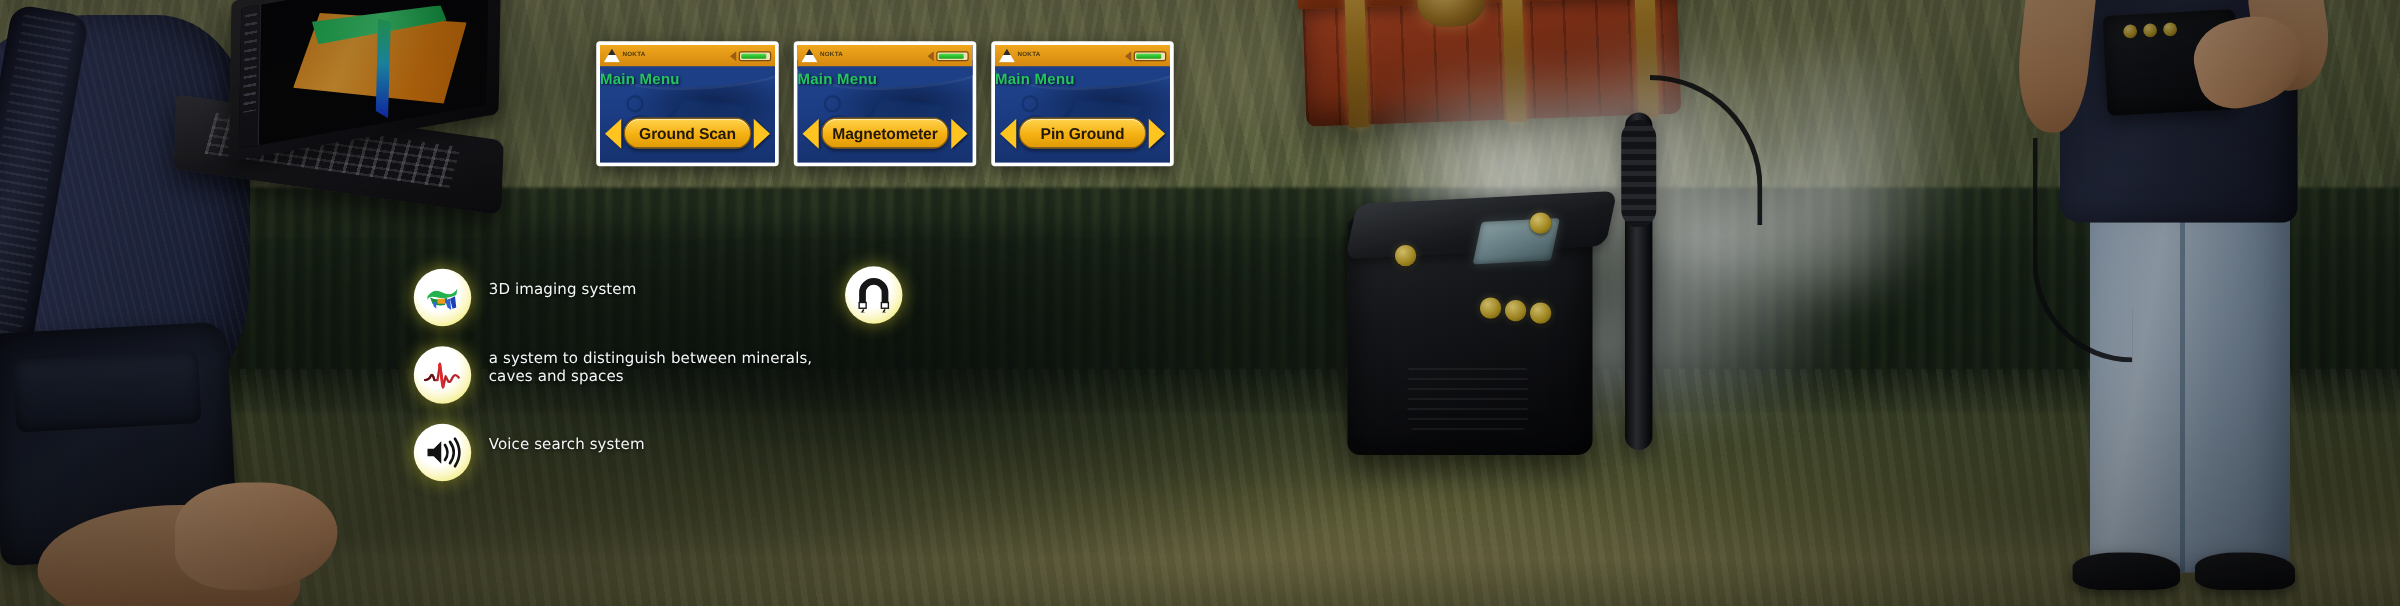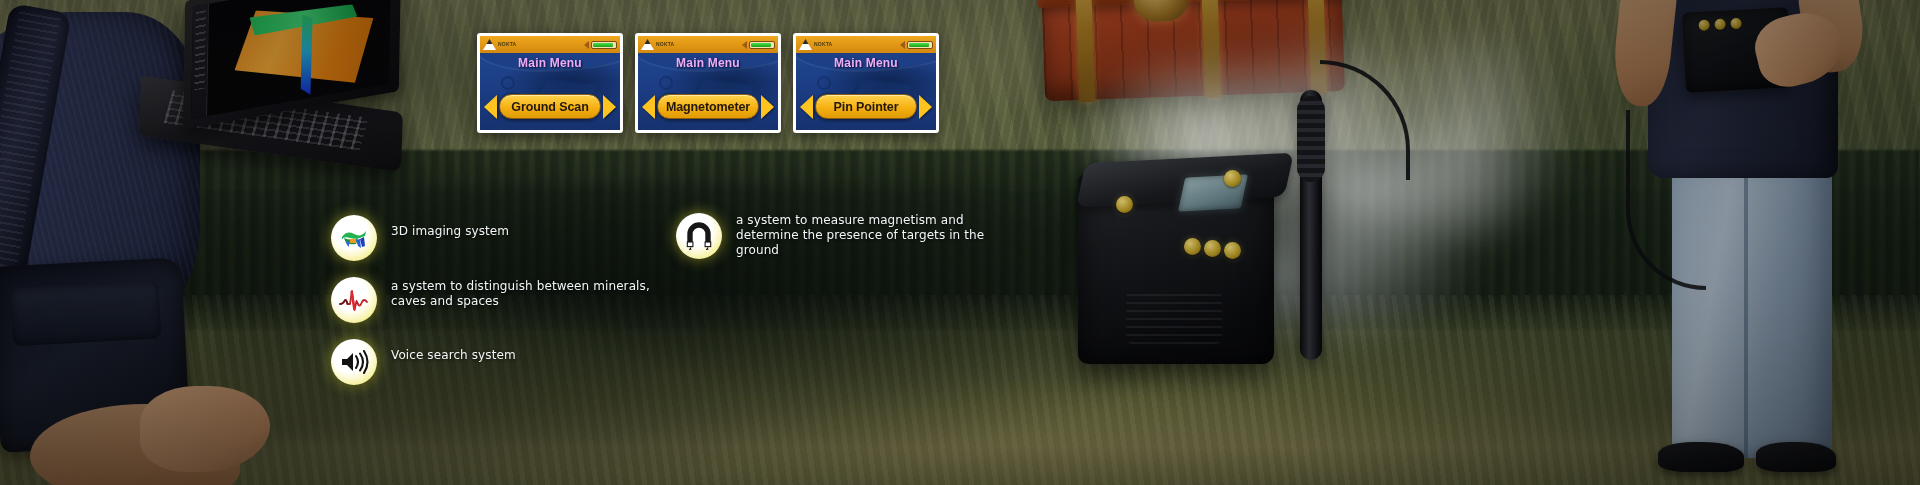--- a/index.html
+++ b/index.html
@@ -371,22 +371,22 @@
     position:absolute; left:0; top:17px; right:0; bottom:0;
     background:
       radial-gradient(ellipse 70% 60% at 65% 40%, rgba(12,30,70,.85), transparent 70%),
       linear-gradient(180deg,#20468f 0%,#1b3c83 50%,#16326f 100%);
   }
   .sc-sketch{
     position:absolute; left:14px; top:18px; width:116px; height:40px;
     opacity:.55;
   }
   .sc-title{
-    position:absolute; top:20px; left:0; width:100%; text-align:center;
-    font-size:12px; font-weight:bold; color:#f0abfc; letter-spacing:.2px;
+    position:absolute; top:20px; left:0; width:100%; 
+    font-size:12px; font-weight:bold; color:#22c55e; letter-spacing:.2px;
     text-shadow:1px 1px 2px rgba(0,0,0,.75);
   }
   .sc-row{
     position:absolute; left:0; right:0; bottom:11px;
     display:flex; align-items:center; justify-content:space-between; padding:0 4px;
   }
   .sc-arrow{
     width:0; height:0; border-style:solid; flex:0 0 auto;
     filter:drop-shadow(1px 1px 1px rgba(0,0,0,.5));
   }
@@ -590,21 +590,21 @@
           <span class="sc-logo-txt">NOKTA</span>
         </div>
         <div class="sc-right">
           <span class="sc-spk"></span>
           <span class="sc-batt"></span>
         </div>
       </div>
       <div class="sc-title">Main Menu</div>
       <div class="sc-row">
         <span class="sc-arrow left"></span>
-        <span class="sc-btn">Pin Pointer</span>
+        <span class="sc-btn">Pin Ground</span>
         <span class="sc-arrow right"></span>
       </div>
     </div>
 
   </div>
 
 
   <div class="feat-col col-left">
 
     <div class="feat">
@@ -652,18 +652,17 @@
     <div class="feat three">
       <span class="feat-ico">
         <svg width="28" height="28" viewBox="0 0 28 28">
           <path d="M5 22 V12 A9 9 0 0 1 23 12 V22" stroke="#161616" stroke-width="5.4" fill="none" stroke-linecap="butt"></path>
           <rect x="2.3" y="20" width="5.6" height="4.6" fill="#ffffff" stroke="#161616" stroke-width="1.1"></rect>
           <rect x="20.1" y="20" width="5.6" height="4.6" fill="#ffffff" stroke="#161616" stroke-width="1.1"></rect>
           <path d="M6 25.5 L4.2 28.6 L5.7 28.4 L4.6 31" stroke="#161616" stroke-width="1.3" fill="none"></path>
           <path d="M23 25.5 L21.2 28.6 L22.7 28.4 L21.6 31" stroke="#161616" stroke-width="1.3" fill="none"></path>
         </svg>
       </span>
-      <span class="feat-txt">a system to measure magnetism and determine the presence of targets in the ground</span>
     </div>
 
   </div>
 
 </div>
 
 </body></html>

